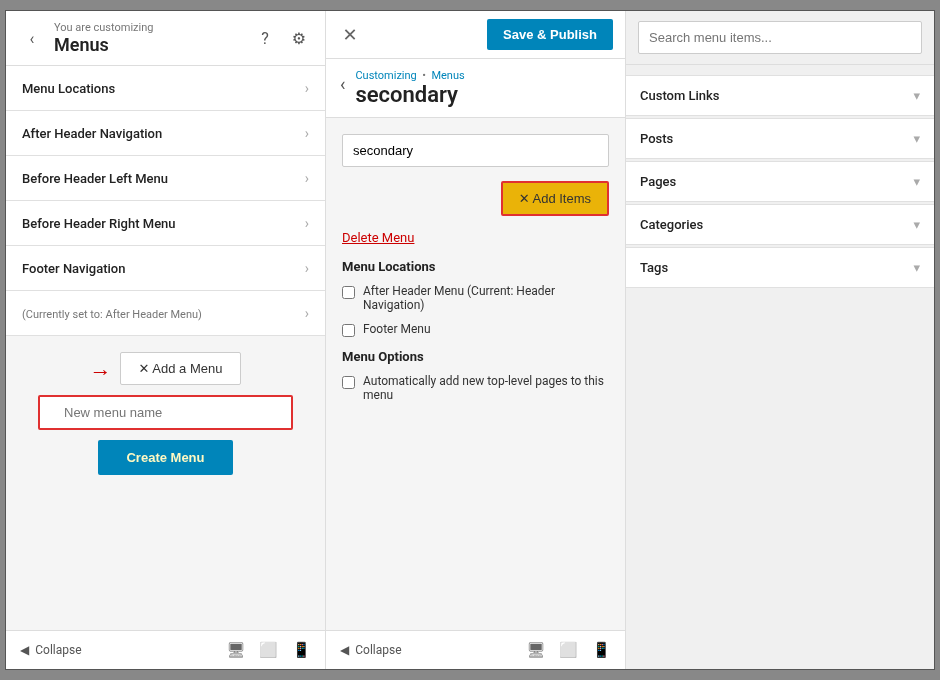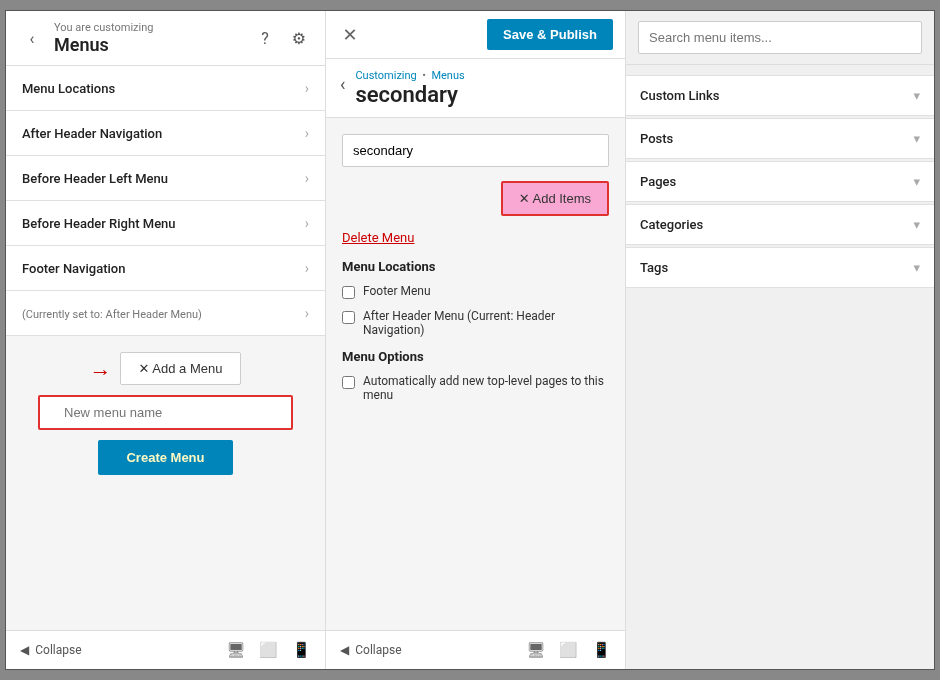--- a/index.html
+++ b/index.html
@@ -262,21 +262,21 @@
       outline: none;
       margin-bottom: 14px;
     }
     .add-items-row {
       display: flex;
       justify-content: flex-end;
       margin-bottom: 14px;
     }
     .add-items-btn {
       border: 2px solid #e03030;
-      background: #f9a8d4;
+      background: #eab308;
       padding: 8px 16px;
       font-size: 13px;
       cursor: pointer;
       display: flex;
       align-items: center;
       gap: 6px;
       color: #333;
       border-radius: 2px;
     }
     .delete-menu-link {
@@ -481,25 +481,25 @@
         </button>
       </div>
 
       <a class="delete-menu-link">
         <span>Delete Menu</span>
       </a>
 
       <div class="mid-section-title">Menu Locations</div>
       <div class="checkbox-row">
         <input type="checkbox" style="">
-        <label>Footer Menu</label>
+        <label>After Header Menu (Current: Header Navigation)</label>
       </div>
       <div class="checkbox-row">
         <input type="checkbox" style="">
-        <label>After Header Menu (Current: Header Navigation)</label>
+        <label>Footer Menu</label>
       </div>
 
       <div class="mid-section-title" style="margin-top:12px;">Menu Options</div>
       <div class="checkbox-row">
         <input type="checkbox" style="">
         <label>Automatically add new top-level pages to this menu</label>
       </div>
     </div>
 
     <div class="mid-footer">

